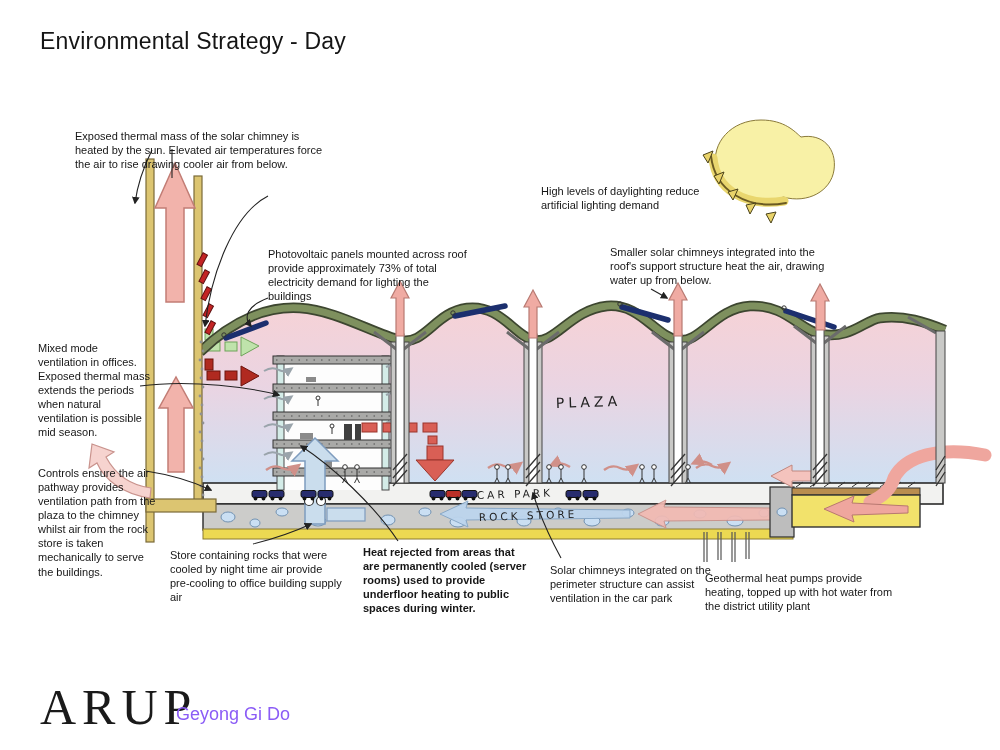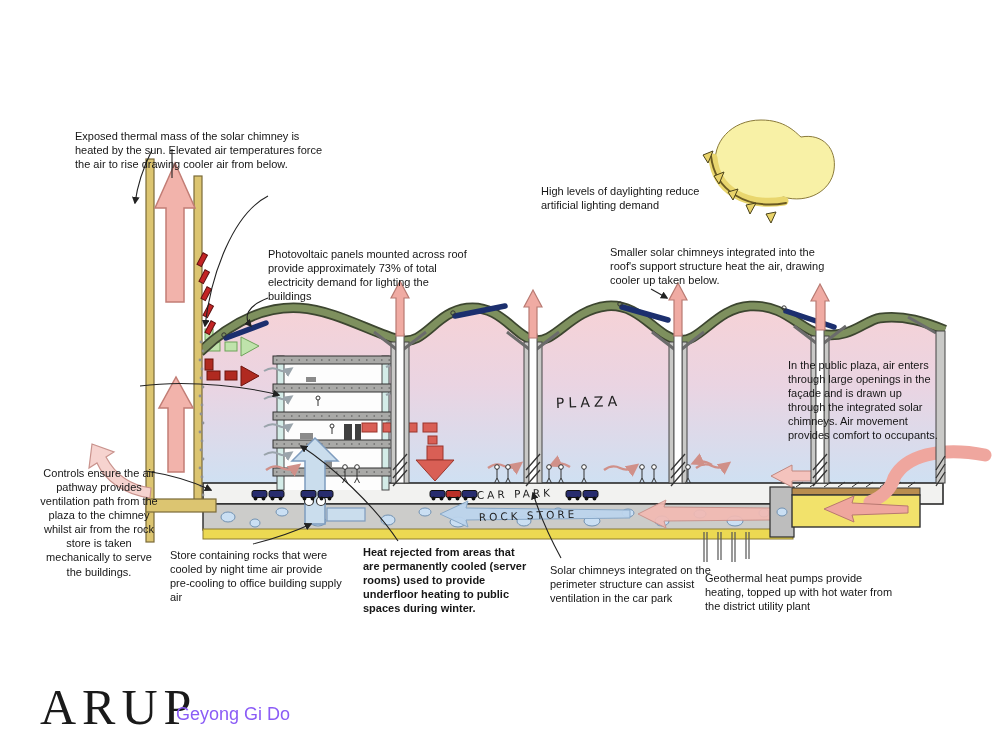--- a/index.html
+++ b/index.html
@@ -7,21 +7,21 @@
         font-family:"Liberation Sans",sans-serif;color:#111;}
   svg.diagram{position:absolute;left:0;top:0;}
   .title{position:absolute;left:40px;top:28px;font-size:23px;letter-spacing:.2px;color:#151515;}
   .ann{position:absolute;font-size:11px;line-height:1.28;color:#161616;}
   .a-exposed{left:75px;top:93px;width:258px;margin-top:36px;}
   .a-solarth{left:268px;top:179px;width:178px;}
   .a-pv{left:268px;top:247px;width:204px;}
   .a-day{left:497px;top:184px;width:185px;margin-left:44px;}
   .a-smaller{left:610px;top:245px;width:218px;}
   .a-mixed{left:38px;top:341px;width:112px;}
-  .a-controls{left:38px;top:466px;width:122px;text-align:center;}
+  .a-controls{left:38px;top:466px;width:122px;}
   .a-rocknote{left:170px;top:548px;width:172px;}
   .a-heat{left:363px;top:545px;width:168px;font-weight:bold;}
   .a-perim{left:527px;top:563px;width:182px;margin-left:23px;}
   .a-geo{left:705px;top:571px;width:190px;}
   .a-plaza{left:788px;top:358px;width:154px;}
   .logo{position:absolute;left:40px;top:678px;font-family:"Liberation Serif",serif;
         font-size:50px;letter-spacing:6px;color:#1a1a1a;}
   .loc{position:absolute;left:176px;top:704px;font-size:18px;color:#8b5cf6;}
   .hand{font-family:"DejaVu Sans",sans-serif;fill:#222;}
 </style>
@@ -393,28 +393,29 @@
     <path d="M398,541 C374,505 332,466 301,446" marker-end="url(#ah)"></path>
     <path d="M561,558 C549,536 539,513 533,493" marker-end="url(#ah)"></path>
     <path d="M651,289 L667,298" marker-end="url(#ah)"></path>
   </g>
 
   <text class="hand" x="556" y="408" font-size="14" letter-spacing="4" transform="rotate(-2 556 408)">PLAZA</text>
   <text class="hand" x="477" y="499" font-size="10.5" letter-spacing="3" transform="rotate(-2 477 499)">CAR PARK</text>
   <text class="hand" x="479" y="521" font-size="10.5" letter-spacing="3" transform="rotate(-2 479 521)">ROCK STORE</text>
 </svg>
 
+<div class="title">Environmental Strategy - Day</div>
 
 <div class="ann a-exposed">Exposed thermal mass of the solar chimney is heated by the sun. Elevated air temperatures force the air to rise drawing cooler air from below.</div>
 <div class="ann a-pv">Photovoltaic panels mounted across roof provide approximately 73% of total electricity demand for lighting the buildings</div>
 <div class="ann a-day">High levels of daylighting reduce artificial lighting demand</div>
-<div class="ann a-smaller">Smaller solar chimneys integrated into the roof's support structure heat the air, drawing cooler up taken below.</div>
+<div class="ann a-smaller">Smaller solar chimneys integrated into the roof's support structure heat the air, drawing water up from below.</div>
+<div class="ann a-mixed">Mixed mode ventilation in offices. Exposed thermal mass extends the periods when natural ventilation is possible mid season.</div>
 <div class="ann a-controls">Controls ensure the air pathway provides ventilation path from the plaza to the chimney whilst air from the rock store is taken mechanically to serve the buildings.</div>
 <div class="ann a-rocknote">Store containing rocks that were cooled by night time air provide pre-cooling to office building supply air</div>
 <div class="ann a-heat">Heat rejected from areas that are permanently cooled (server rooms) used to provide underfloor heating to public spaces during winter.</div>
 <div class="ann a-perim">Solar chimneys integrated on the perimeter structure can assist ventilation in the car park</div>
 <div class="ann a-geo">Geothermal heat pumps provide heating, topped up with hot water from the district utility plant</div>
-<div class="ann a-plaza">In the public plaza, air enters through large openings in the façade and is drawn up through the integrated solar chimneys. Air movement provides comfort to occupants.</div>
 
 <div class="logo">ARUP</div>
 <div class="loc">Geyong Gi Do</div>
 
 </div>
 
 </body></html>

